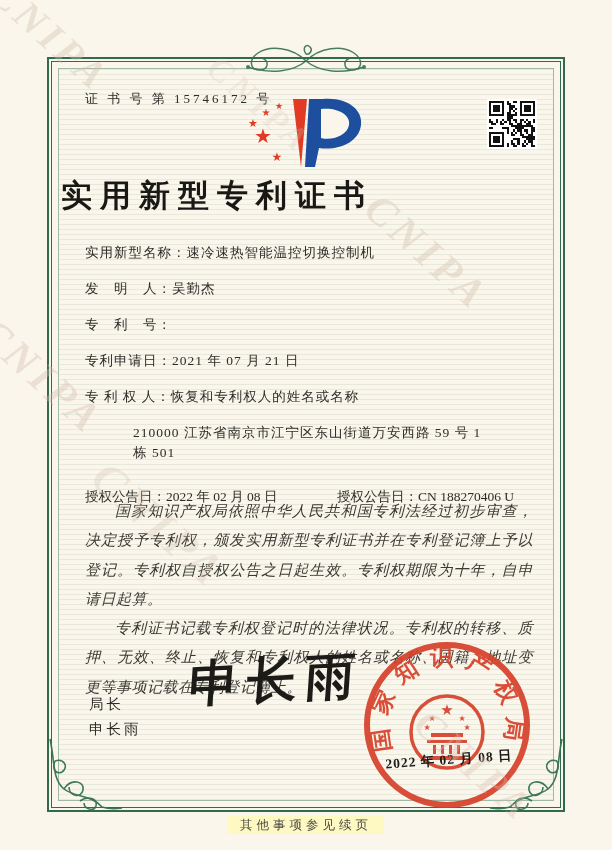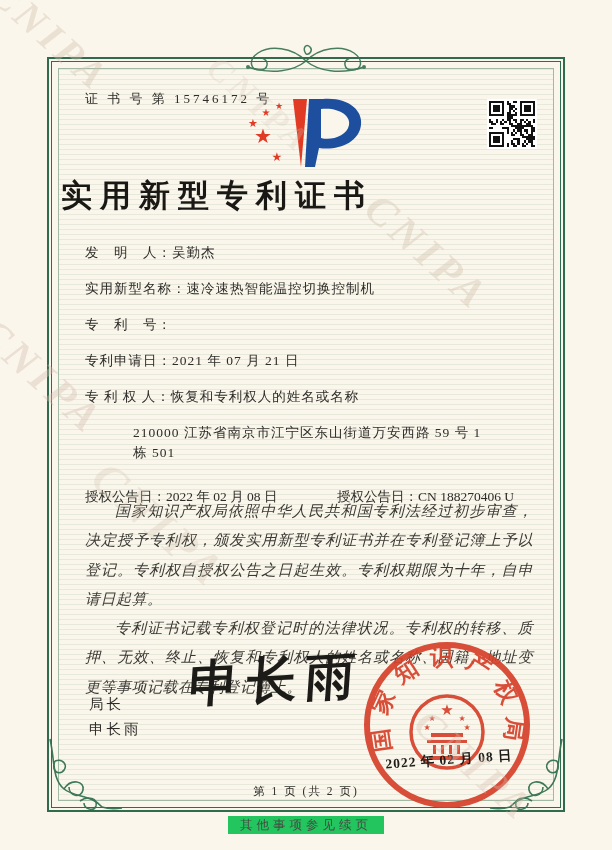--- a/index.html
+++ b/index.html
@@ -65,21 +65,21 @@
   .seal{position:absolute;left:310px;top:578px;width:176px;height:176px;}
   .seal-date{
     position:absolute;left:300px;top:692px;width:200px;text-align:center;
     font-size:13.5px;font-weight:700;color:#1d1c19;letter-spacing:1px;
     transform:rotate(-4deg);z-index:5;
   }
   .page-info{position:absolute;left:0;right:0;bottom:11px;text-align:center;font-size:11.5px;letter-spacing:2px;}
   .footer-note{
     position:absolute;left:0;right:0;top:817px;text-align:center;z-index:3;font-size:12.5px;
   }
-  .footer-note span{background:#22c55e;padding:2px 12px;letter-spacing:4px;color:#4a4942;}
+  .footer-note span{background:#fef9c3;padding:2px 12px;letter-spacing:4px;color:#4a4942;}
 </style>
 </head>
 <body>
 
 <span class="wm" style="left:-22px;top:12px;font-size:40px;">CNIPA</span>
 <span class="wm" style="left:196px;top:86px;font-size:34px;color:rgba(214,196,178,.26);">CNIPA</span>
 <span class="wm" style="left:352px;top:228px;font-size:42px;">CNIPA</span>
 <span class="wm" style="left:-34px;top:352px;font-size:42px;color:rgba(216,190,176,.4);">CNIPA</span>
 <span class="wm" style="left:78px;top:498px;font-size:46px;color:rgba(208,192,172,.28);">CNIPA</span>
 <span class="wm" style="left:402px;top:742px;font-size:40px;color:rgba(216,190,176,.36);">CNIPA</span>
@@ -277,26 +277,26 @@
         <rect x="16" y="2" width="3" height="3" fill="#111"></rect>
         <rect x="0" y="14" width="7" height="7" fill="#111"></rect>
         <rect x="1" y="15" width="5" height="5" fill="#fff"></rect>
         <rect x="2" y="16" width="3" height="3" fill="#111"></rect>
       </svg>
 
     <div class="title">实用新型专利证书</div>
 
     <div class="fields">
       <div class="frow">
+        <span class="flabel">实用新型名称：</span>
+        <span class="fvalue">速冷速热智能温控切换控制机</span>
+      </div>
+      <div class="frow">
         <span class="flabel">发　明　人：</span>
         <span class="fvalue">吴勤杰</span>
-      </div>
-      <div class="frow">
-        <span class="flabel">实用新型名称：</span>
-        <span class="fvalue">速冷速热智能温控切换控制机</span>
       </div>
       <div class="frow">
         <span class="flabel">专　利　号：</span>
       </div>
       <div class="frow">
         <span class="flabel">专利申请日：</span>
         <span class="fvalue">2021 年 07 月 21 日</span>
       </div>
       <div class="frow">
         <span class="flabel">专 利 权 人：</span>
@@ -342,19 +342,18 @@
           <rect x="74" y="108" width="3" height="9"></rect>
           <rect x="82" y="108" width="3" height="9"></rect>
           <rect x="90" y="108" width="3" height="9"></rect>
           <rect x="98" y="108" width="3" height="9"></rect>
           <rect x="70" y="119" width="36" height="4"></rect>
         </g>
       </g>
     </svg>
     <div class="seal-date">2022 年 02 月 08 日</div>
 
-    <div class="page-info">第 1 页 (共 2 页)</div>
   </div>
 </div>
 
 <div class="footer-note">
   <span>其他事项参见续页</span>
 </div>
 
 </body></html>

